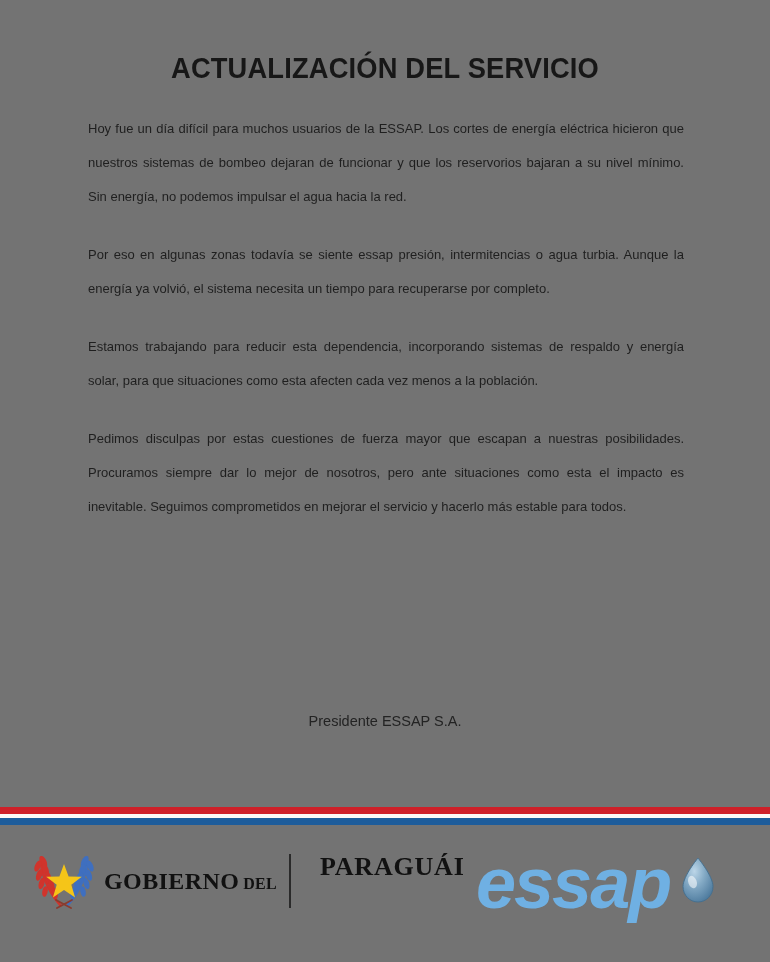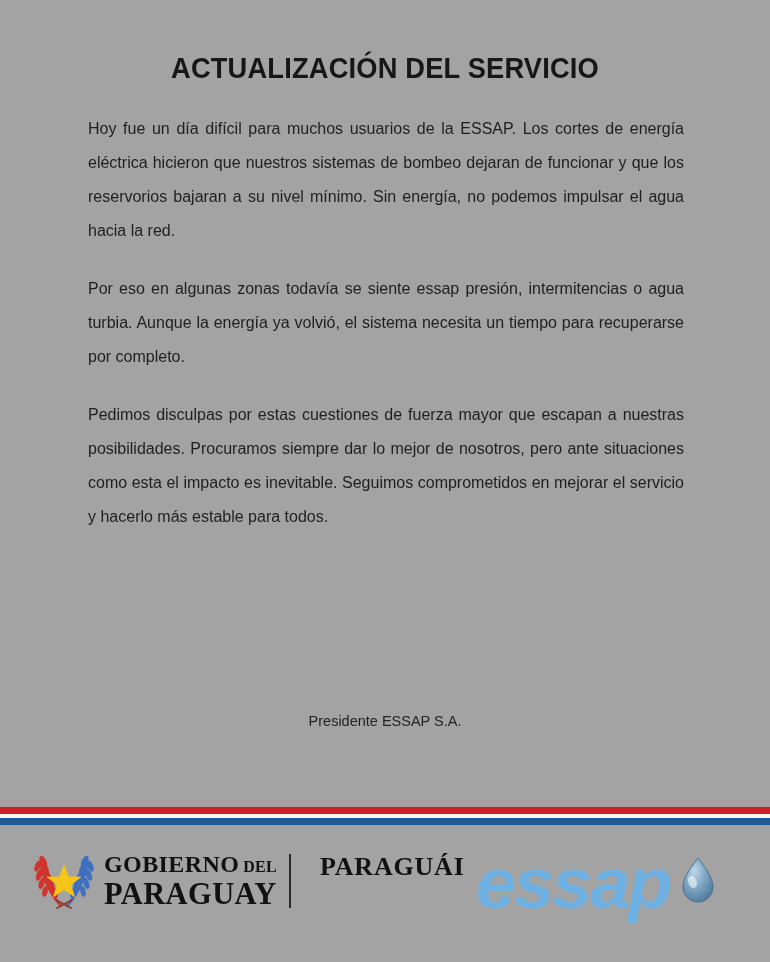--- a/index.html
+++ b/index.html
@@ -4,21 +4,21 @@
 <style>
   html, body {
     margin: 0;
     padding: 0;
     background: #ffffff;
   }
   #page {
     position: relative;
     width: 770px;
     height: 962px;
-    background: #a3a3a3;
+    background: #737373;
     font-family: "Liberation Sans", sans-serif;
     color: #1a1a1a;
     overflow: hidden;
     box-sizing: border-box;
   }
 
   
   .title {
     position: absolute;
     top: 52px;
@@ -36,21 +36,21 @@
   
   .body-copy {
     position: absolute;
     left: 88px;
     top: 112px;
     width: 596px;
   }
   .para {
     text-align: justify;
     text-justify: inter-word;
-    font-size: 16px;
+    font-size: 13px;
     line-height: 34px;
     color: #1f1f1f;
     margin: 0 0 24px 0;
     font-family: "Liberation Sans", sans-serif;
   }
   .para:last-child { margin-bottom: 8px; }
 
   
   .sign-block {
     position: absolute;
@@ -180,20 +180,21 @@
 </head>
 <body>
 
 <div id="page">
 
   <div class="title">ACTUALIZACIÓN DEL SERVICIO</div>
 
   <div class="body-copy">
     <p class="para">Hoy fue un día difícil para muchos usuarios de la ESSAP. Los cortes de energía eléctrica hicieron que nuestros sistemas de bombeo dejaran de funcionar y que los reservorios bajaran a su nivel mínimo. Sin energía, no podemos impulsar el agua hacia la red.</p>
     <p class="para">Por eso en algunas zonas todavía se siente essap presión, intermitencias o agua turbia. Aunque la energía ya volvió, el sistema necesita un tiempo para recuperarse por completo.</p>
+    <p class="para">Estamos trabajando para reducir esta dependencia, incorporando sistemas de respaldo y energía solar, para que situaciones como esta afecten cada vez menos a la población.</p>
     <p class="para">Pedimos disculpas por estas cuestiones de fuerza mayor que escapan a nuestras posibilidades. Procuramos siempre dar lo mejor de nosotros, pero ante situaciones como esta el impacto es inevitable. Seguimos comprometidos en mejorar el servicio y hacerlo más estable para todos.</p>
   </div>
 
   <div class="sign-block">
     <div class="sign-role">Presidente ESSAP S.A.</div>
   </div>
 
   <div class="stripe stripe-red"></div>
   <div class="stripe stripe-white"></div>
   <div class="stripe stripe-blue"></div>
@@ -231,21 +232,20 @@
         </g>
 
         <path d="M26 52 L41 60 M42 52 L27 60" stroke="#8a3b2e" stroke-width="1.8" fill="none" stroke-linecap="round"></path>
 
         <polygon points="34,16 38.6,28.4 51.8,28.8 41.3,36.8 45.1,49.5 34,41.9 22.9,49.5 26.7,36.8 16.2,28.8 29.4,28.4" fill="#f5c518"></polygon>
       </svg>
       <div class="gov-words">
         <div class="gov-line1">
           <span>GOBIERNO</span><span class="del">DEL</span>
         </div>
-        <div class="gov-line2">PARAGUAY</div>
       </div>
     </div>
 
     <div class="divider"></div>
 
     <div class="gua-words">
       <div class="gua-line1">PARAGUÁI</div>
     </div>
 
     <svg class="essap-logo" viewBox="0 0 270 80">

